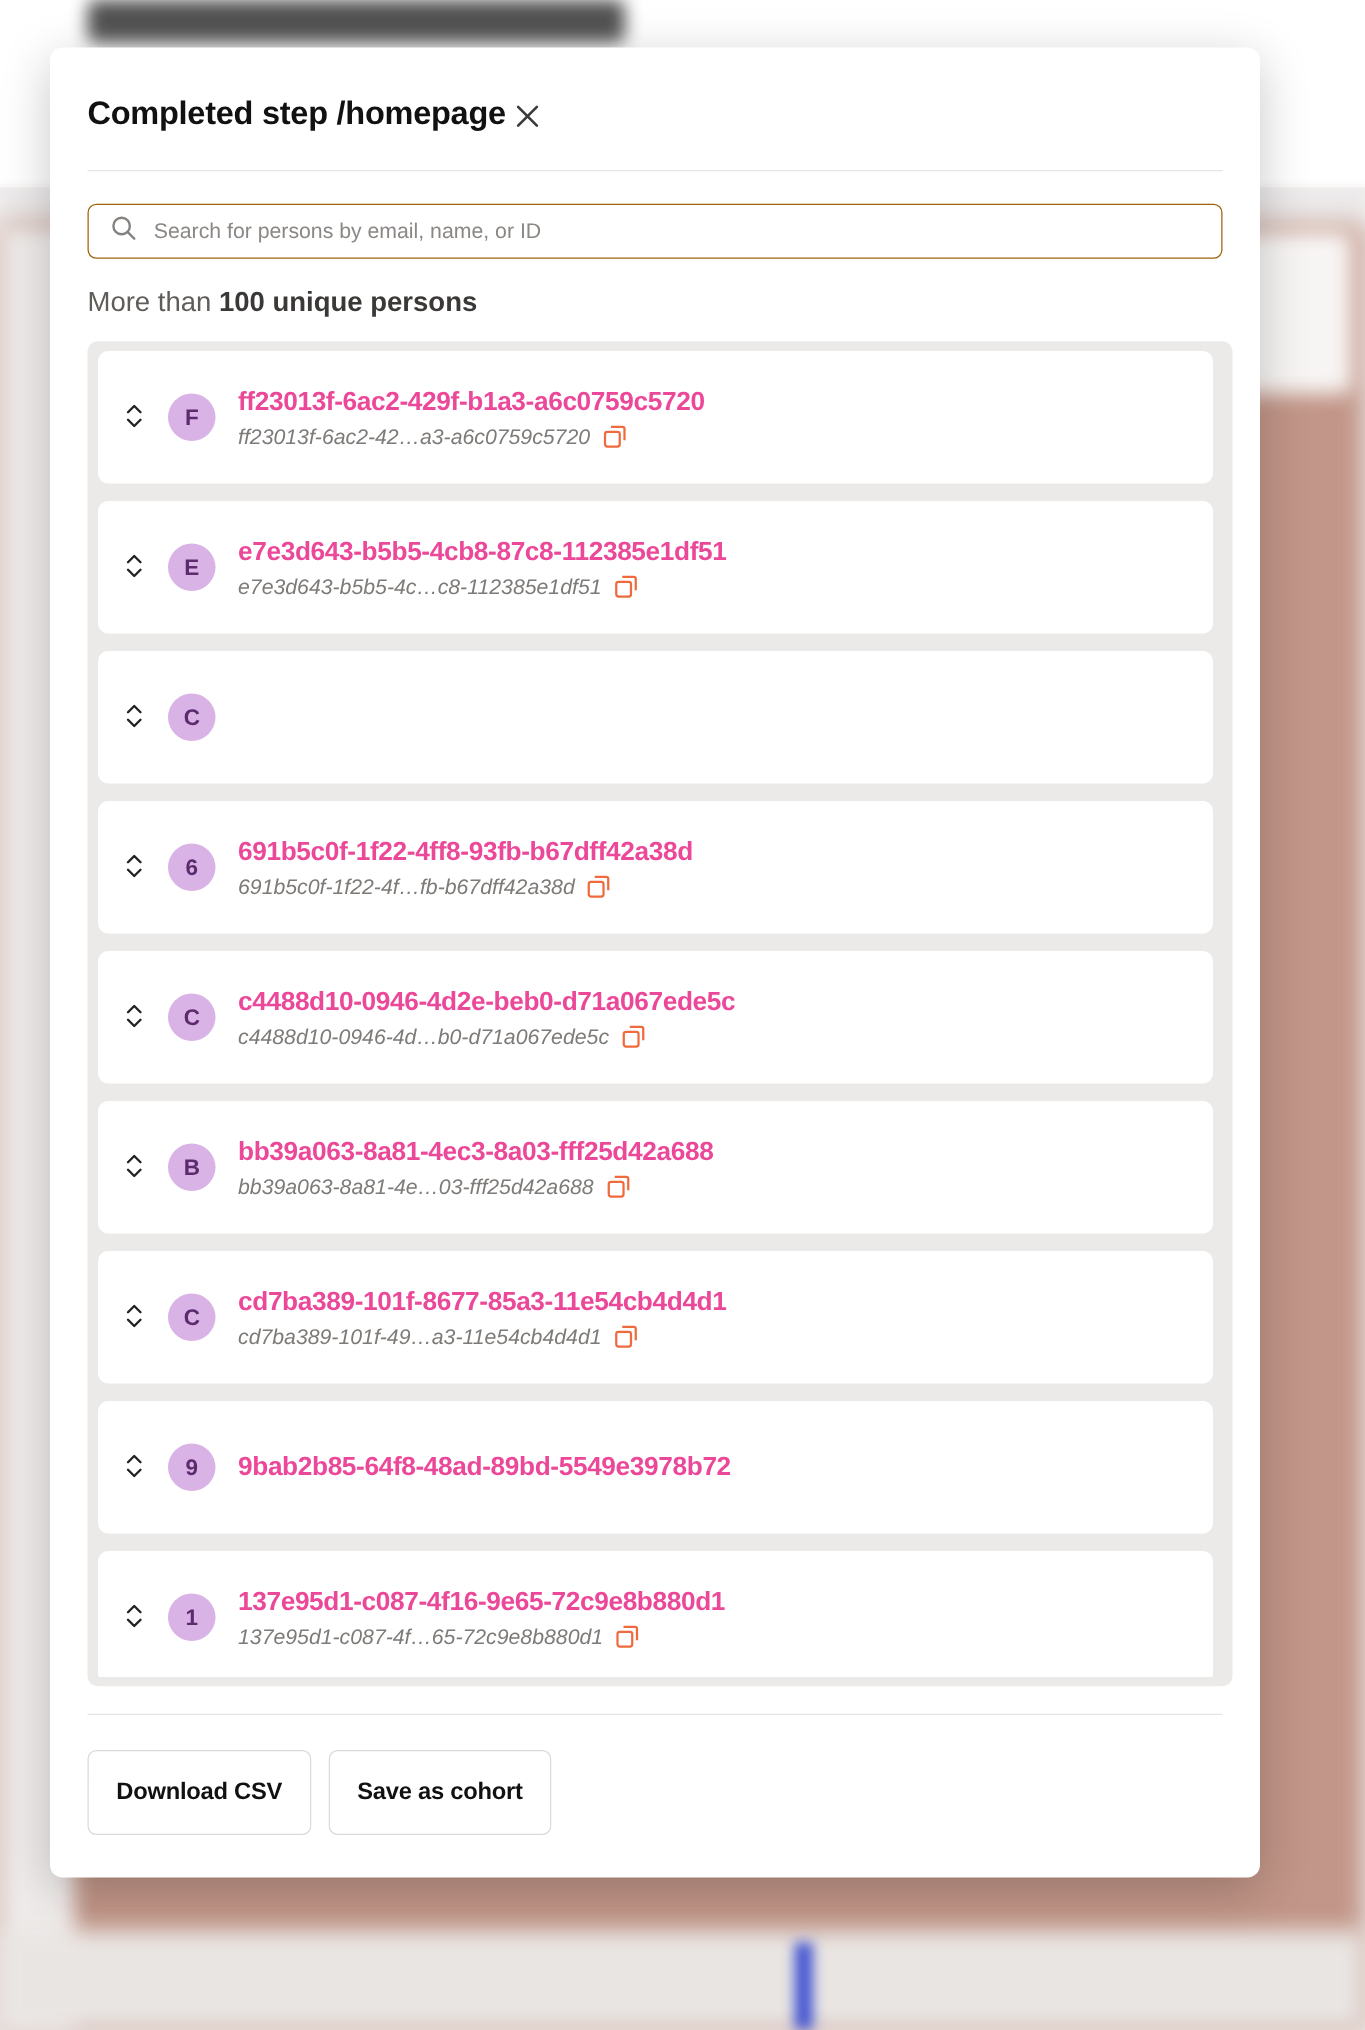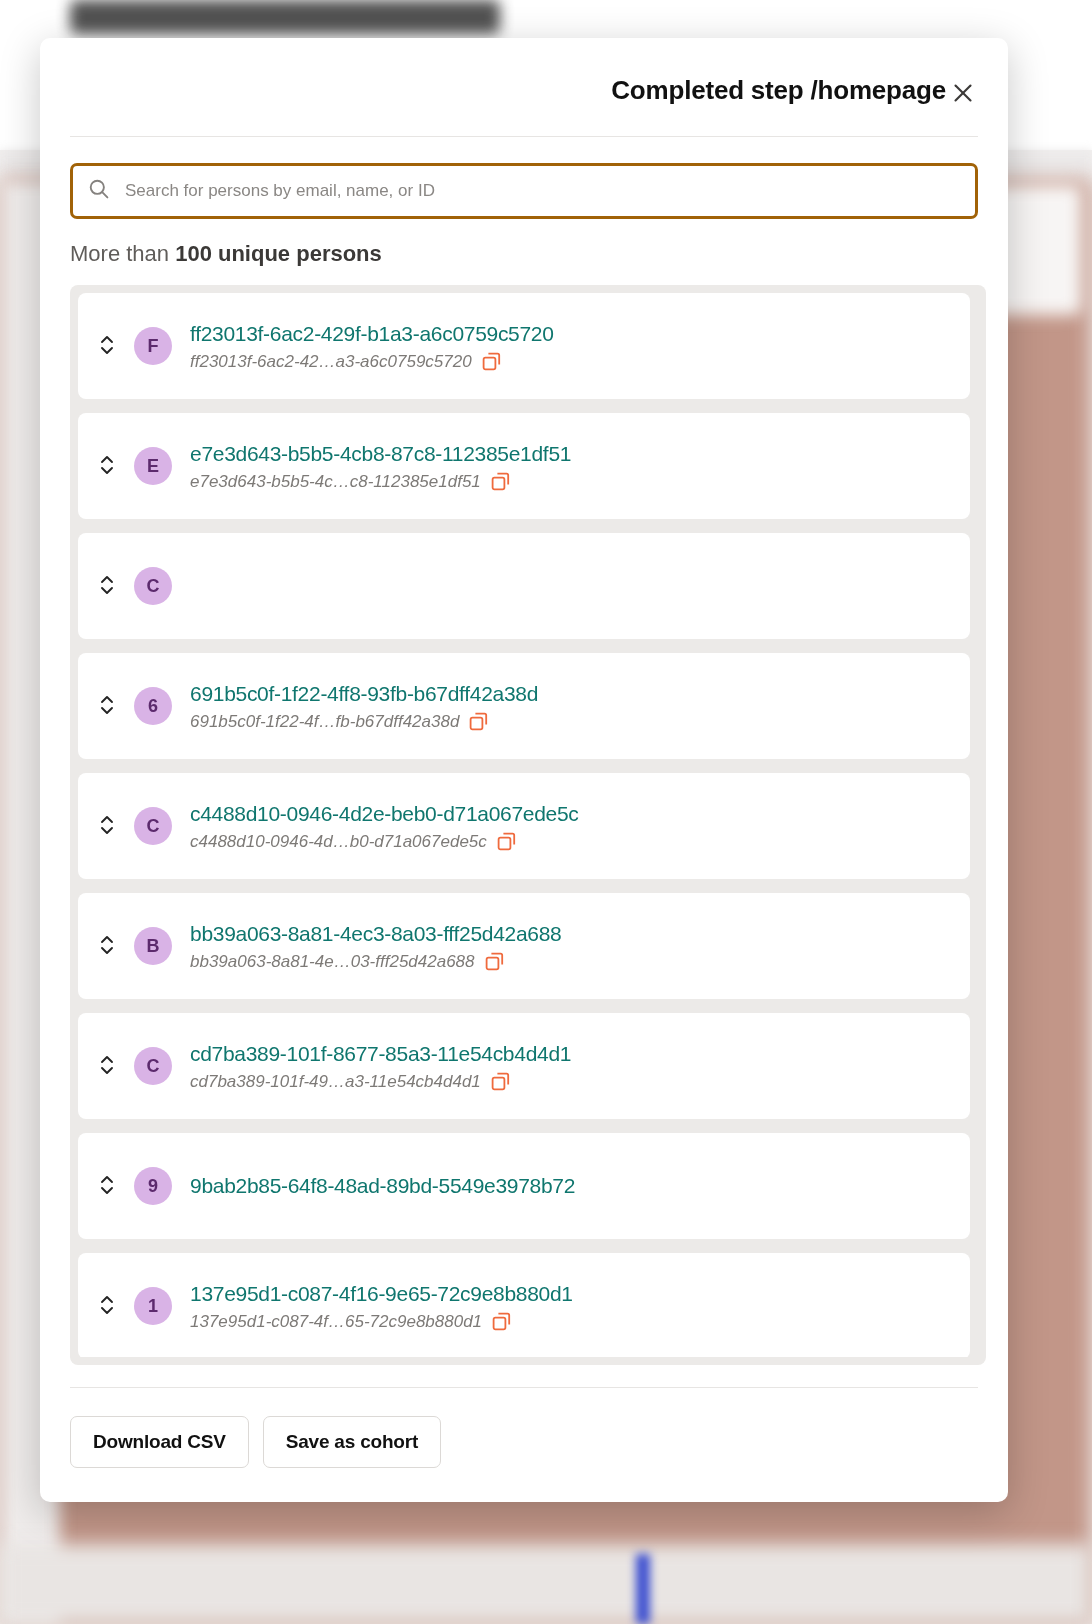--- a/index.html
+++ b/index.html
@@ -88,21 +88,21 @@
     display: flex;
     flex-direction: column;
     overflow: hidden;
   }
 
   
   .modal-header {
     padding: 36px 30px 0 30px;
     display: flex;
     align-items: flex-start;
-    justify-content: flex-end;
+    justify-content: flex-start;
   }
   .modal-title {
     font-size: 26px;
     font-weight: 700;
     color: #111111;
     letter-spacing: -.2px;
     line-height: 1.25;
   }
   .close-btn {
     width: 34px; height: 34px;
@@ -123,22 +123,22 @@
     background: #e7e5e3;
   }
 
   
   .search-wrap {
     margin: 26px 30px 0 30px;
     position: relative;
   }
   .search-box {
     width: 100%;
-    height: 56px;
-    border: 3px solid #a16207;
+    height: 44px;
+    border: 1px solid #a16207;
     border-radius: 7px;
     background: #ffffff;
     padding: 0 16px 0 52px;
     font-size: 17px;
     font-family: "Liberation Sans", sans-serif;
     color: #2b2b2b;
     outline: none;
   }
   .search-box::placeholder { color: #8a8784; }
   .search-icon {
@@ -220,22 +220,22 @@
     text-transform: uppercase;
   }
 
   .person-text {
     margin-left: 18px;
     min-width: 0;
     flex: 1 1 auto;
   }
   .person-name {
     font-size: 21px;
-    font-weight: 400;
-    color: #0f766e;
+    font-weight: 700;
+    color: #ec4899;
     letter-spacing: -.3px;
     white-space: nowrap;
     line-height: 1.3;
   }
   .person-sub-line {
     display: flex;
     align-items: center;
     gap: 9px;
     margin-top: 4px;
   }
@@ -260,21 +260,21 @@
     margin: 22px 30px 0 30px;
     height: 1px;
     background: #e7e5e3;
   }
   .modal-footer {
     padding: 28px 30px 34px 30px;
     display: flex;
     gap: 14px;
   }
   .btn {
-    height: 52px;
+    height: 68px;
     padding: 0 22px;
     border: 1px solid #dcd9d6;
     border-radius: 7px;
     background: #ffffff;
     font-family: "Liberation Sans", sans-serif;
     font-size: 19px;
     font-weight: 700;
     color: #111111;
     cursor: pointer;
     letter-spacing: -.2px;

